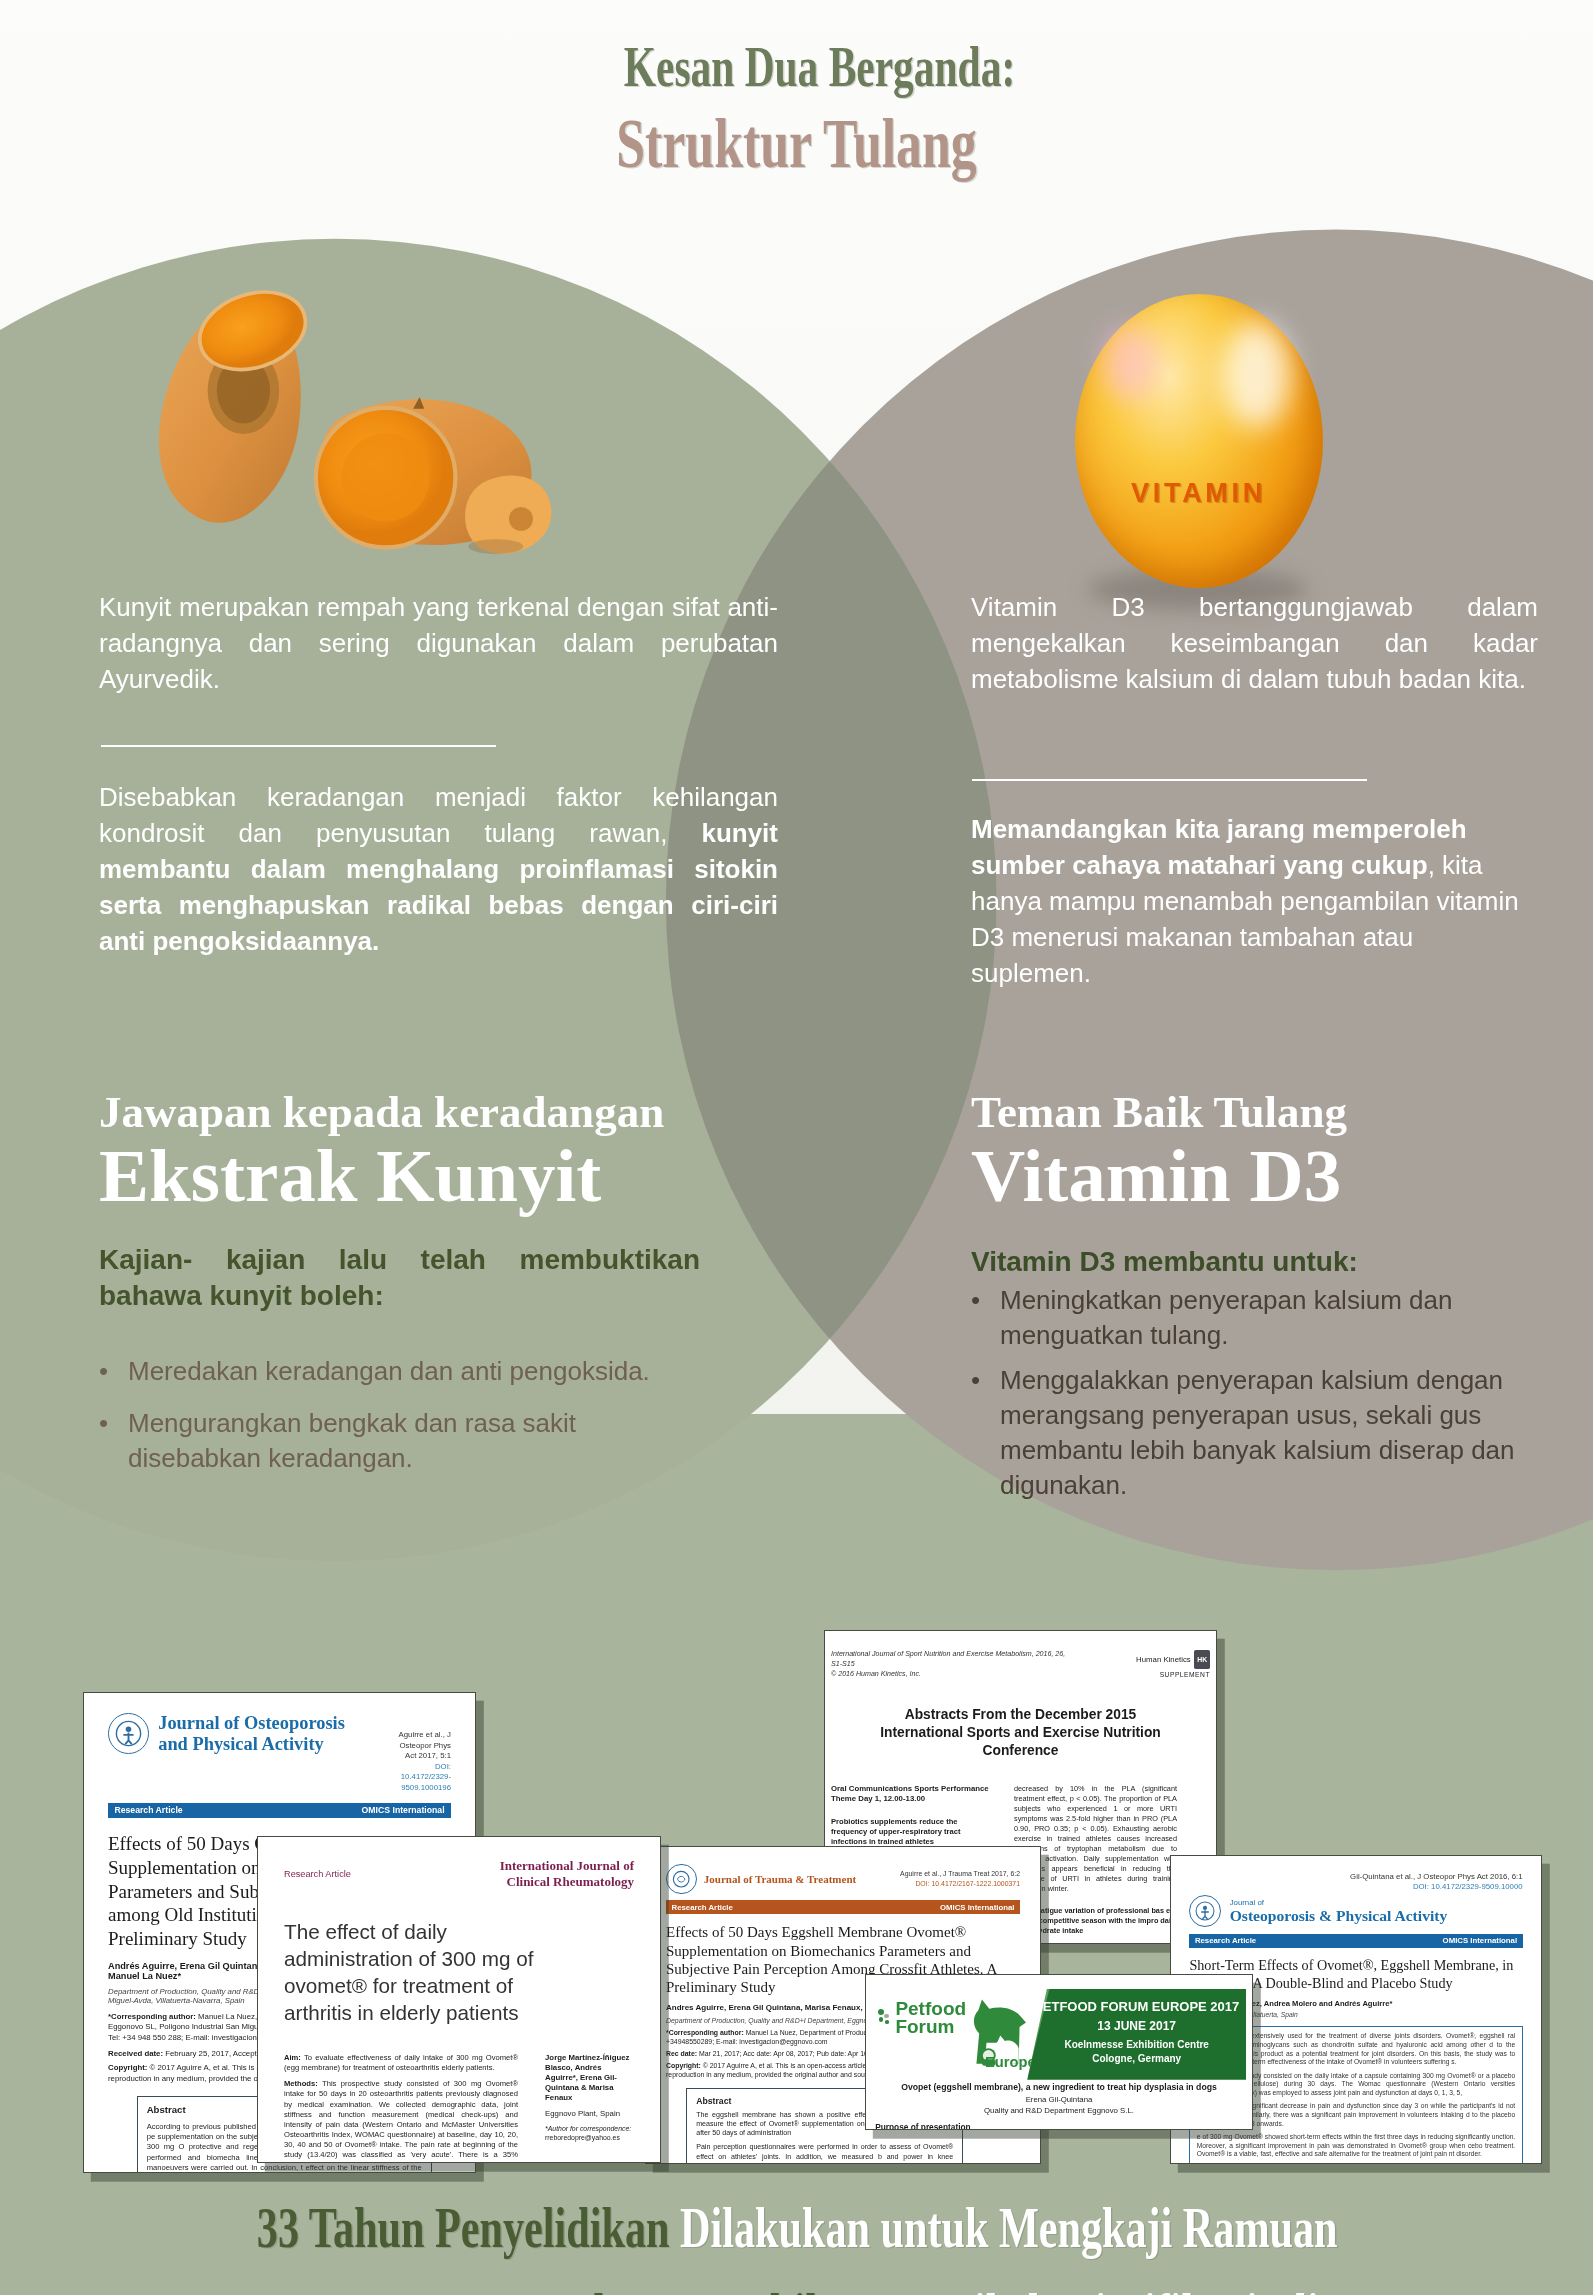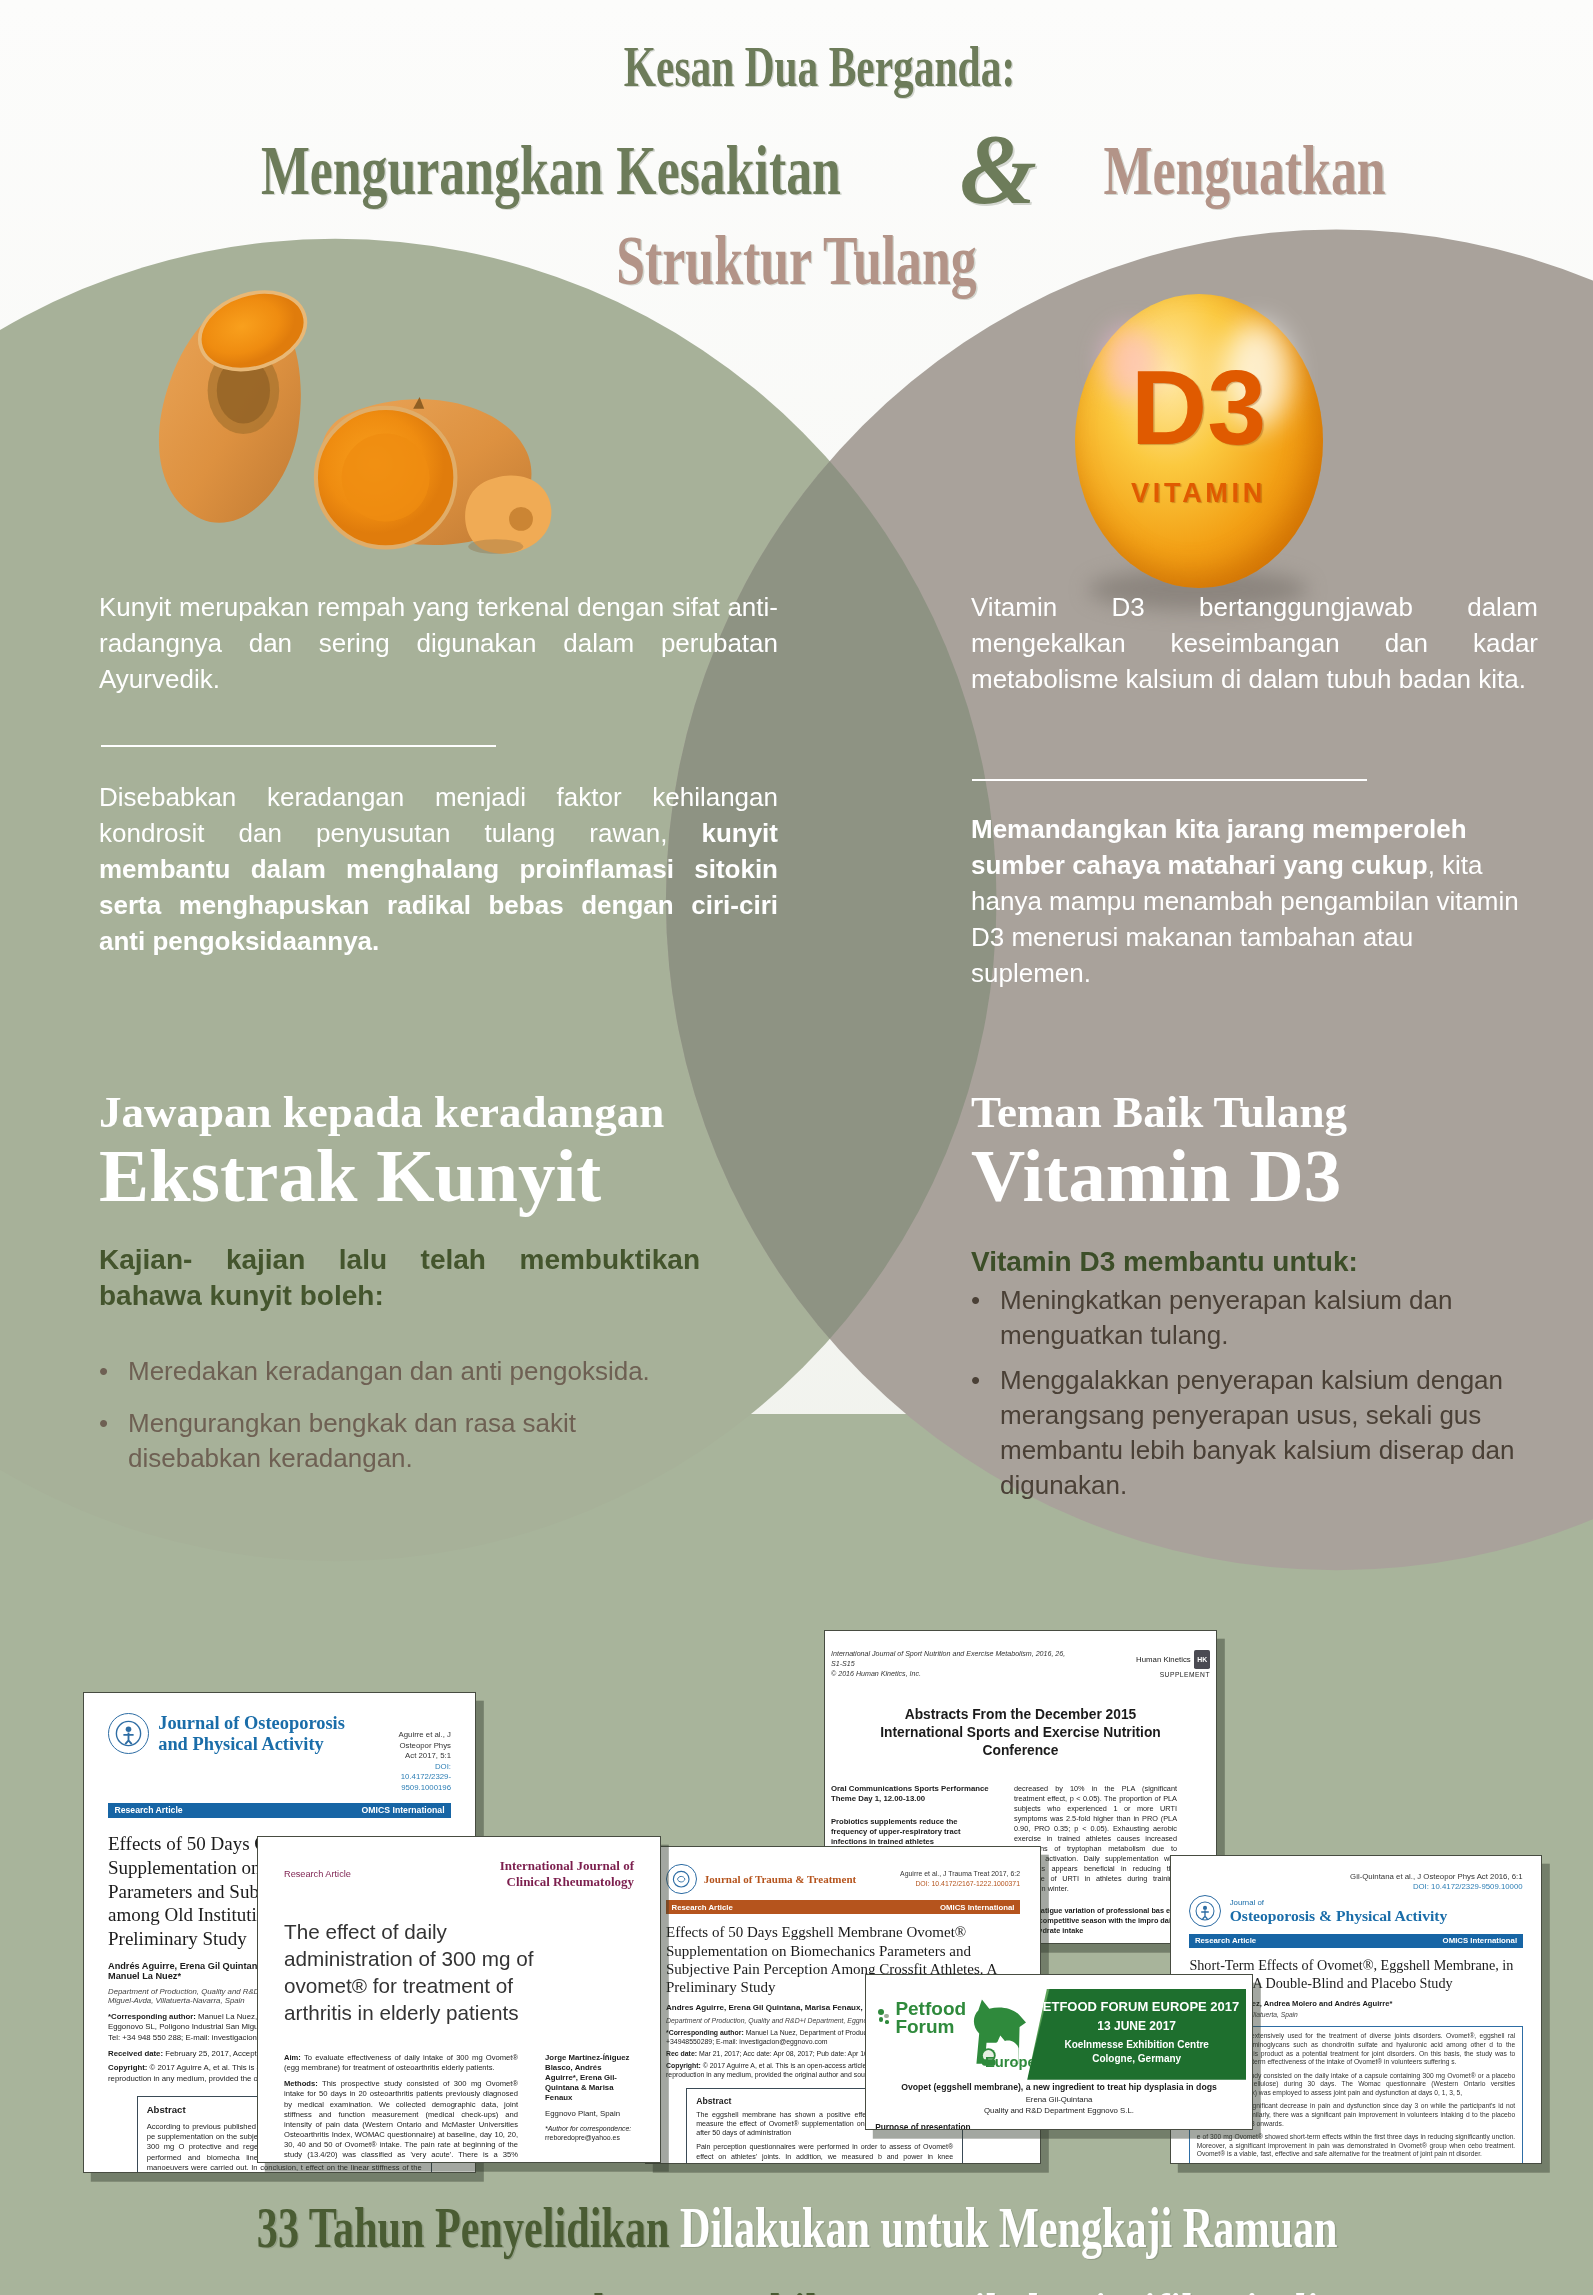--- a/index.html
+++ b/index.html
@@ -49,25 +49,20 @@
     <circle cx="2910" cy="1960" r="1460" fill="#a9a29b"></circle>
     <g clip-path="url(#ca)">
       <circle cx="2910" cy="1960" r="1460" fill="#8e9383"></circle>
     </g>
   </svg>
 
   <div class="abs serif hshadow" style="left:0;top:37px;width:1594px;text-align:center;">
     <div style="font-size:56px;font-weight:bold;color:#6d7c5a;line-height:1.1;margin-left:44px;">
       <span class="cond">Kesan Dua Berganda:</span>
     </div>
-    <div style="font-size:70px;font-weight:bold;line-height:1.1;margin-top:8.3px;">
-      <span class="cond" style="color:#6d7c5a;">Mengurangkan Kesakitan</span>
-      <span class="serif" style="display:inline-block;font-size:99px;color:#6d7c5a;transform:translateY(8.3px);font-style:italic;">&amp;</span>
-      <span class="cond" style="color:#b39488;">Menguatkan</span>
-    </div>
     <div style="font-size:70px;font-weight:bold;color:#b39488;line-height:1.1;margin-top:6.4px;">
       <span class="cond">Struktur Tulang</span>
     </div>
   </div>
 
   <svg class="abs" style="left:92px;top:262px;" width="468" height="312" viewBox="0 0 1020 680">
     <defs>
       <radialGradient id="cut" cx="42%" cy="40%">
           <stop offset="0%" stop-color="#f9a01d"></stop>
           <stop offset="70%" stop-color="#ef8c10"></stop>
@@ -95,21 +90,20 @@
     <ellipse cx="880" cy="620" rx="60" ry="16" fill="#8d6a3f" opacity=".35"></ellipse>
   </svg>
 
   <div class="abs" style="left:1070px;top:294px;width:257px;height:312px;">
     <div class="abs" style="left:18.4px;top:275px;width:220px;height:41px;border-radius:50%;background:rgba(105,98,90,.45);filter:blur(10px);"></div>
     <div class="abs" style="left:4.6px;top:0;width:248px;height:294px;border-radius:50%;
          background:radial-gradient(ellipse at 38% 28%, #ffe9a8 0%, #fbc93f 30%, #f3a116 58%, #e88606 80%, #d97505 100%);
          box-shadow:inset -8.3px -13.8px 27.5px rgba(180,90,0,.45);"></div>
     <div class="abs" style="left:152px;top:27.5px;width:69px;height:106px;border-radius:50%;background:rgba(255,255,255,.75);filter:blur(13.8px);"></div>
     <div class="abs" style="left:32px;top:32px;width:55px;height:73px;border-radius:50%;background:rgba(255,190,230,.55);filter:blur(12px);"></div>
-    <div class="abs d3txt" style="left:0;top:60px;width:257px;text-align:center;font-size:106px;line-height:1;">D3</div>
     <div class="abs d3txt" style="left:0;top:184px;width:257px;text-align:center;font-size:27px;letter-spacing:3.7px;">VITAMIN</div>
   </div>
 
   <div class="abs bodytxt just w" style="left:99px;top:590px;width:679px;">Kunyit merupakan rempah yang terkenal dengan sifat anti-radangnya dan sering digunakan dalam perubatan Ayurvedik.</div>
   <div class="abs hr" style="left:101px;top:745px;width:395px;"></div>
   <div class="abs bodytxt just w" style="left:99px;top:780px;width:679px;">
     <span>Disebabkan keradangan menjadi faktor kehilangan kondrosit dan penyusutan tulang rawan, </span><b>kunyit membantu dalam menghalang proinflamasi sitokin serta menghapuskan radikal bebas dengan ciri-ciri anti pengoksidaannya.</b>
   </div>
   <div class="abs serif h-sm w" style="left:99px;top:1089px;width:689px;">Jawapan kepada keradangan</div>
   <div class="abs serif h-lg w" style="left:99px;top:1138px;width:689px;">Ekstrak Kunyit</div>

